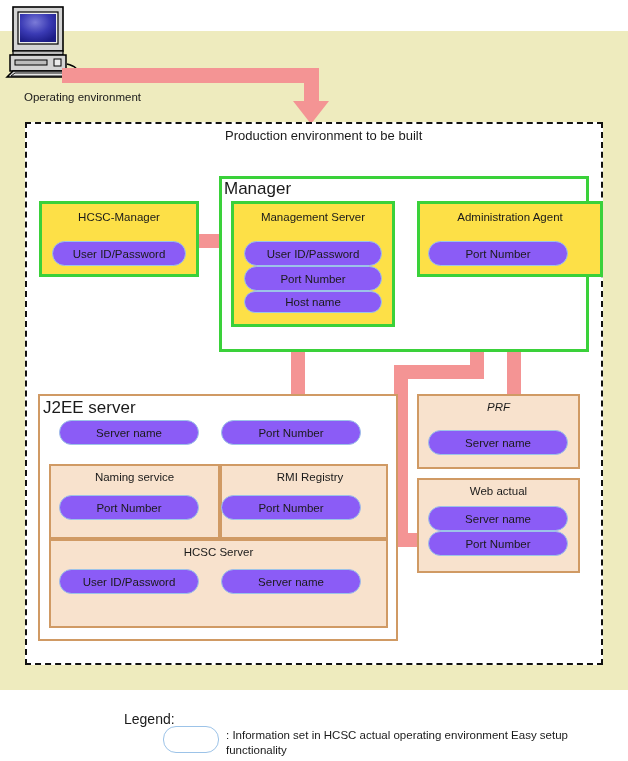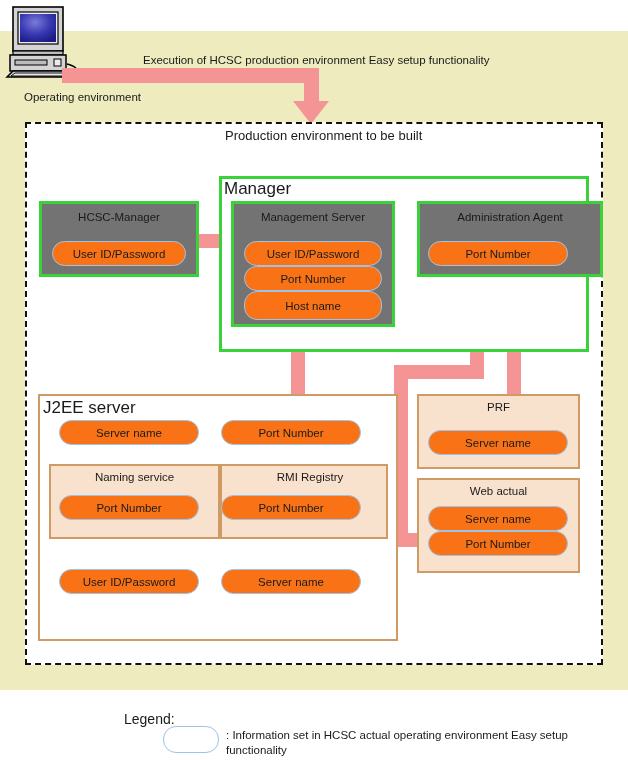--- a/index.html
+++ b/index.html
@@ -87,21 +87,21 @@
     width: 0; height: 0;
     border-left: 18px solid transparent;
     border-right: 18px solid transparent;
     border-top: 23px solid #f49494;
   }
 
   
   .green-box {
     position: absolute;
     border: 3px solid #3ad13a;
-    background: #737373;
+    background: #fde047;
     box-sizing: border-box;
   }
   .green-outline {
     position: absolute;
     border: 3px solid #3ad13a;
     background: #ffffff;
     box-sizing: border-box;
   }
   .tan-box {
     position: absolute;
@@ -128,21 +128,21 @@
     position: absolute;
     font-size: 17px;
     color: #1a1a1a;
     white-space: nowrap;
   }
 
   
   .pill {
     position: absolute;
     border: 1px solid #9cc3e8;
-    background: #f97316;
+    background: #8b5cf6;
     border-radius: 13px;
     box-sizing: border-box;
     display: flex;
     align-items: center;
     justify-content: center;
     font-size: 11.5px;
     color: #1a1a1a;
     white-space: nowrap;
   }
 
@@ -206,21 +206,20 @@
       <path d="M62 59 Q74 62 72 68" fill="none" stroke="#000000" stroke-width="1.4"></path>
 
       <ellipse cx="71" cy="71" rx="5" ry="4" fill="#e0e0e0" stroke="#000000" stroke-width="1.4"></ellipse>
     </svg>
   </div>
 
   <div class="arrow-h"></div>
   <div class="arrow-v"></div>
   <div class="arrow-head"></div>
 
-  <div class="txt title-exec">Execution of HCSC production environment Easy setup functionality</div>
   <div class="txt op-env">Operating environment</div>
 
   <div class="dashed-box"></div>
   <div class="prod-label">Production environment to be built</div>
 
   <div class="pink" style="left:194px; top:234px; width:36px; height:14px;"></div>
 
   <div class="pink" style="left:396px; top:234px; width:36px; height:14px;"></div>
 
   <div class="pink" style="left:291px; top:348px; width:14px; height:46px;"></div>
@@ -238,21 +237,21 @@
   <div class="green-box" style="left:39px; top:201px; width:160px; height:76px;">
     <div class="box-title" style="top:7px;">HCSC-Manager</div>
   </div>
   <div class="pill" style="left:52px; top:241px; width:134px; height:25px;">User ID/Password</div>
 
   <div class="green-box" style="left:231px; top:201px; width:164px; height:126px;">
     <div class="box-title" style="top:7px;">Management Server</div>
   </div>
   <div class="pill" style="left:244px; top:241px; width:138px; height:25px;">User ID/Password</div>
   <div class="pill" style="left:244px; top:266px; width:138px; height:25px;">Port Number</div>
-  <div class="pill" style="left:244px; top:291px; width:138px; height:29px;">Host name</div>
+  <div class="pill" style="left:244px; top:291px; width:138px; height:22px;">Host name</div>
 
   <div class="green-box" style="left:417px; top:201px; width:186px; height:76px;">
     <div class="box-title" style="top:7px;">Administration Agent</div>
   </div>
   <div class="pill" style="left:428px; top:241px; width:140px; height:25px;">Port Number</div>
 
   <div class="tan-outline" style="left:38px; top:394px; width:360px; height:247px;"></div>
   <div class="box-title-left" style="left:43px; top:398px;">J2EE server</div>
   <div class="pill" style="left:59px; top:420px; width:140px; height:25px;">Server name</div>
   <div class="pill" style="left:221px; top:420px; width:140px; height:25px;">Port Number</div>
@@ -260,25 +259,28 @@
   <div class="tan-box" style="left:49px; top:464px; width:171px; height:75px;">
     <div class="box-title" style="top:5px;">Naming service</div>
   </div>
   <div class="pill" style="left:59px; top:495px; width:140px; height:25px;">Port Number</div>
 
   <div class="tan-box" style="left:220px; top:464px; width:168px; height:75px;">
     <div class="box-title" style="top:5px;margin-left:12px;">RMI Registry</div>
   </div>
   <div class="pill" style="left:221px; top:495px; width:140px; height:25px;">Port Number</div>
 
+  <div class="tan-box" style="left:49px; top:539px; width:339px; height:89px;">
+    <div class="box-title" style="top:5px;">HCSC Server</div>
+  </div>
   <div class="pill" style="left:59px; top:569px; width:140px; height:25px;">User ID/Password</div>
   <div class="pill" style="left:221px; top:569px; width:140px; height:25px;">Server name</div>
 
   <div class="tan-box" style="left:417px; top:394px; width:163px; height:75px;">
-    <div class="box-title" style="top:5px;">PRF</div>
+    <div class="box-title" style="top:5px;font-style:italic;">PRF</div>
   </div>
   <div class="pill" style="left:428px; top:430px; width:140px; height:25px;">Server name</div>
 
   <div class="tan-box" style="left:417px; top:478px; width:163px; height:95px;">
     <div class="box-title" style="top:5px;">Web actual</div>
   </div>
   <div class="pill" style="left:428px; top:506px; width:140px; height:25px;">Server name</div>
   <div class="pill" style="left:428px; top:531px; width:140px; height:25px;">Port Number</div>
 
   <div class="legend-title">Legend:</div>

